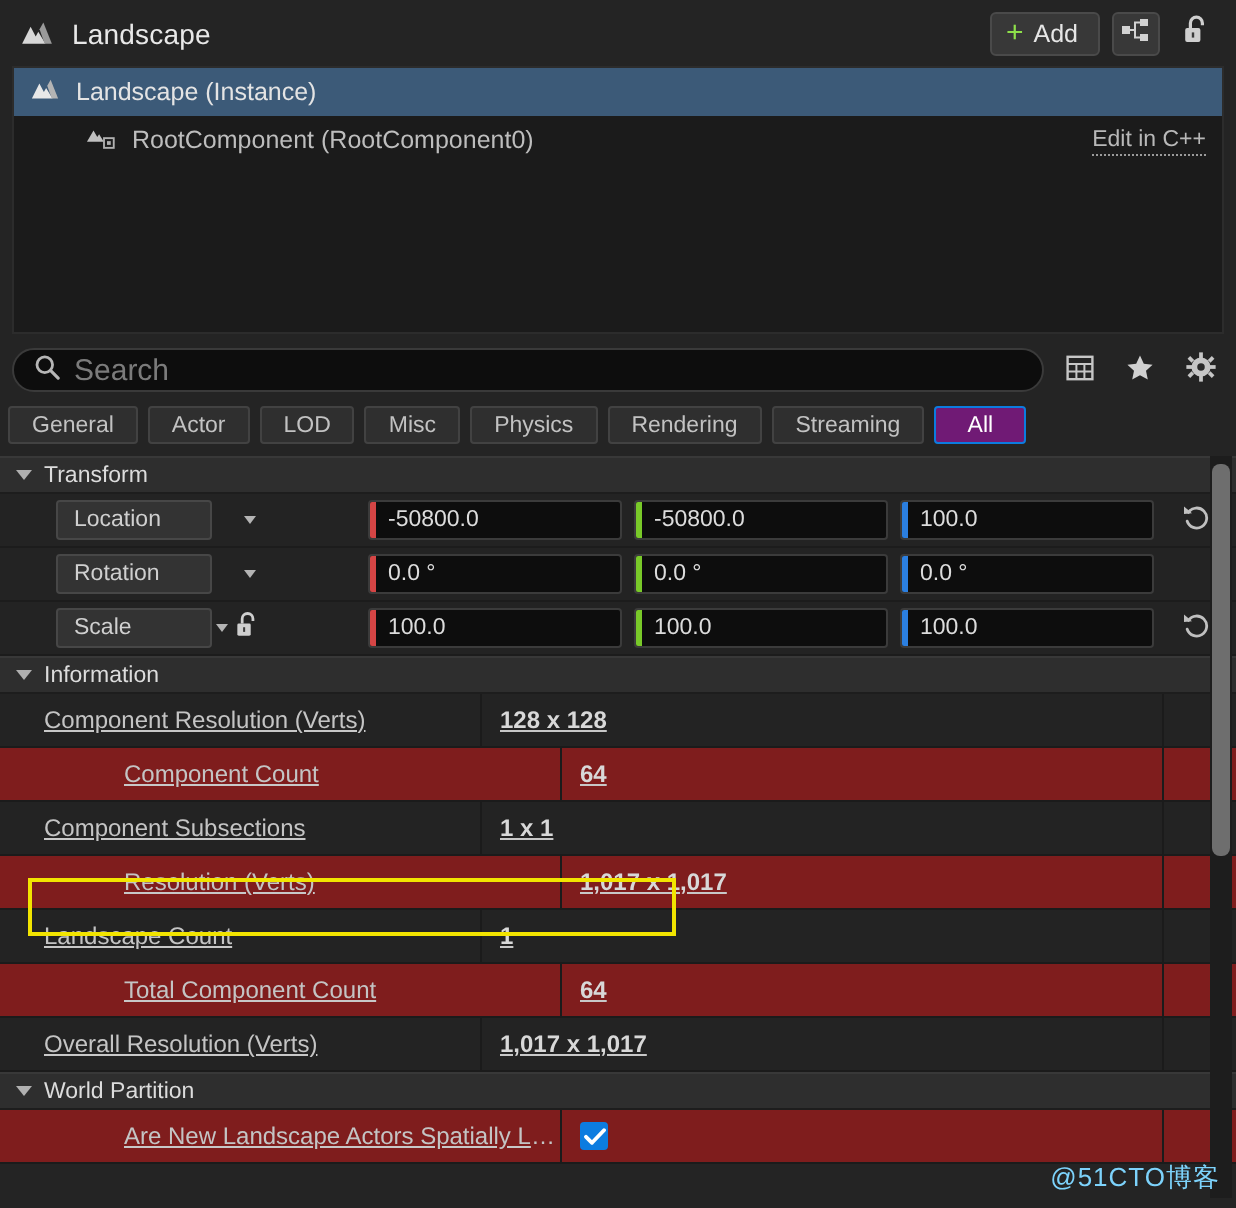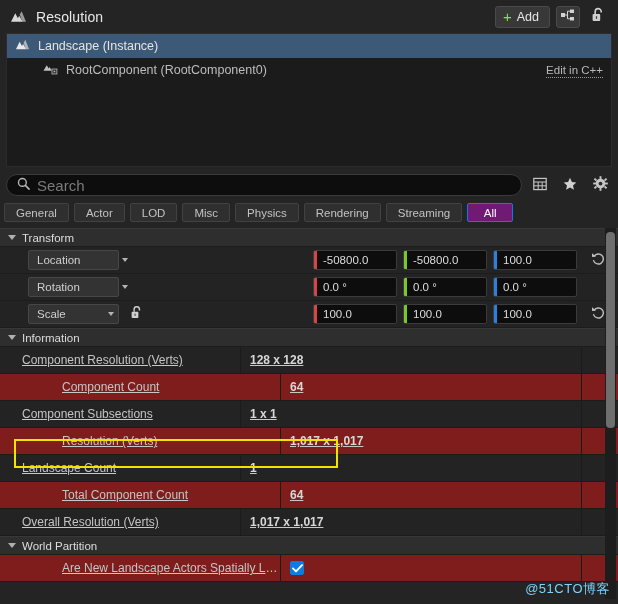--- a/index.html
+++ b/index.html
@@ -258,21 +258,21 @@
   .xf-row {
     height: 27px;
     display: flex;
     align-items: center;
     background: #232323;
     border-bottom: 1px solid #1c1c1c;
     box-sizing: border-box;
     padding-left: 28px;
   }
   .xf-dropdown {
-    width: 91px;
+    width: 78px;
     height: 20px;
     background: #333333;
     border: 1px solid #474747;
     border-radius: 2px;
     display: flex;
     align-items: center;
     justify-content: space-between;
     padding: 0 6px 0 8px;
     box-sizing: border-box;
     font-size: 11.5px;
@@ -294,21 +294,21 @@
     margin-left: 4px;
   }
   .xf-fields {
     margin-left: auto;
     display: flex;
     align-items: center;
     gap: 6px;
     padding-right: 5px;
   }
   .num-field {
-    width: 84px;
+    width: 127px;
     height: 20px;
     background: #0d0d0d;
     border: 1px solid #3b3b3b;
     border-radius: 2px;
     display: flex;
     align-items: center;
     box-sizing: border-box;
     overflow: hidden;
     cursor: text;
   }
@@ -385,21 +385,21 @@
 </head>
 <body>
 
 <div class="header">
   <span>
     <svg class="mountain-icon" width="17" height="17" viewBox="0 0 16 16">
       <path d="M1 13 L5 5 L7.4 9.6 L8.6 7.4 L12 13 Z" fill="#d7d7d7"></path>
       <path d="M9.2 6.2 L11 3 L15 13 L11.6 13 Z" fill="#9a9a9a"></path>
     </svg>
   </span>
-  <span class="header-title">Resolution</span>
+  <span class="header-title">Landscape</span>
   <span class="header-spacer"></span>
 
   <div class="add-btn">
     <span class="plus-glyph">+</span>
     <span>Add</span>
   </div>
 
   <div class="icon-btn">
     <span>
       <svg width="14" height="12" viewBox="0 0 14 12">

